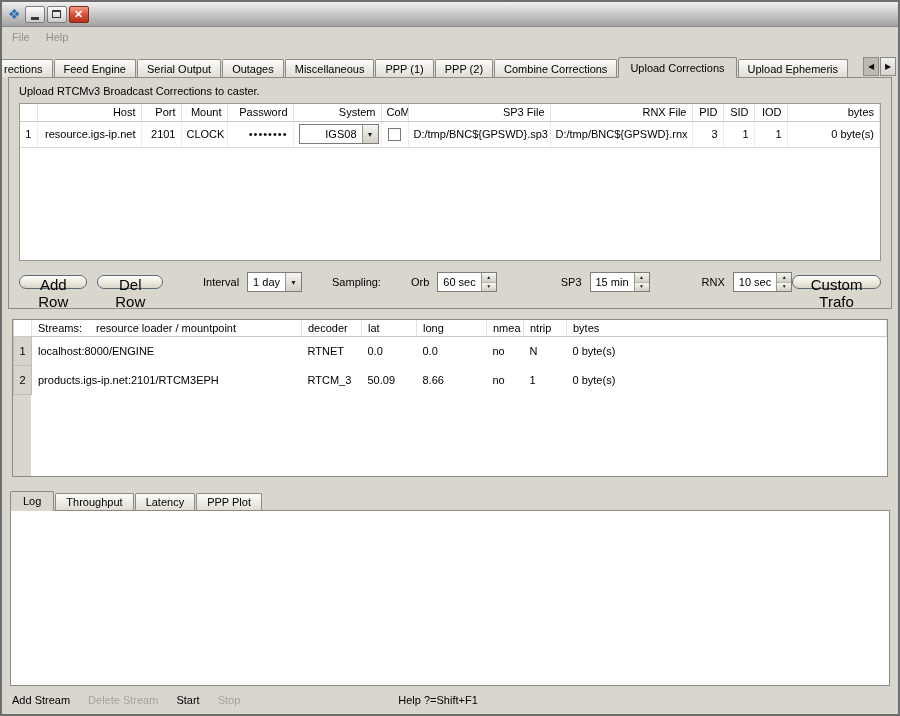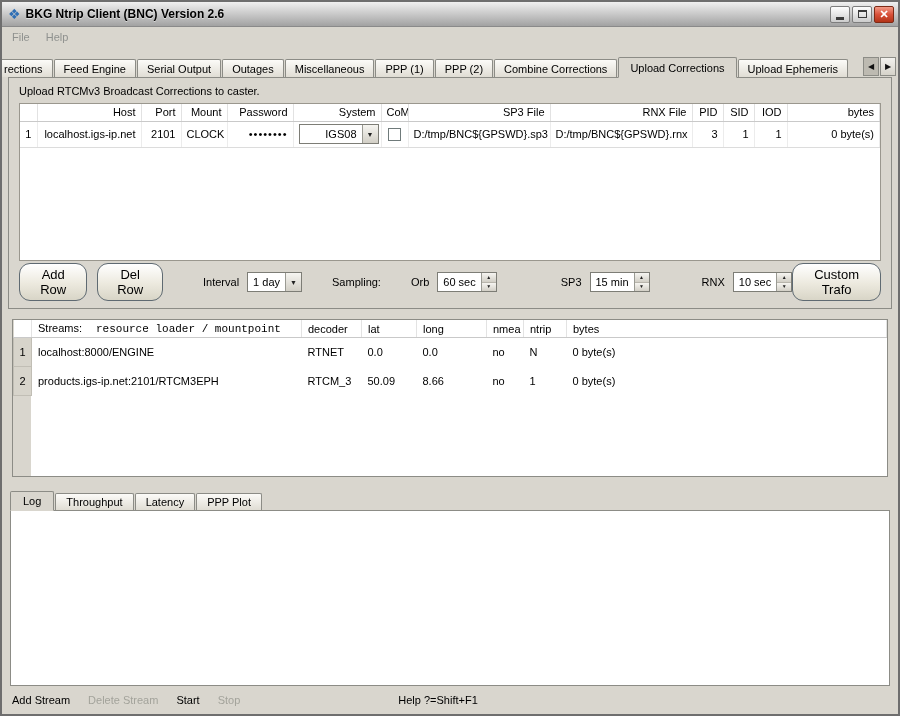--- a/index.html
+++ b/index.html
@@ -86,22 +86,22 @@
   .spin-btns { width:15px; align-self:stretch; flex:none; display:flex; flex-direction:column; border-left:1px solid #9a9a93; }
   .spin-btns span {
     flex:1; background:linear-gradient(180deg,#f6f5f1,#d2cfc6); color:#222;
     font-size:5px; line-height:5px; display:flex; align-items:center; justify-content:center;
   }
   .spin-btns span:first-child { border-bottom:1px solid #b8b5ac; }
   .checkbox { display:inline-block; width:13px; height:13px; background:#fff; border:1px solid #6f7a7a; vertical-align:middle; }
   
   .controls { display:flex; align-items:center; margin-top:9px; height:24px; }
   .btn {
-    font-family:"Liberation Sans", sans-serif; font-size:13px;
-    border:1px solid #5f6a72; border-radius:11px; height:38px; padding:0 12px;
+    font-family:"Liberation Sans", sans-serif; font-size:15px;
+    border:1px solid #5f6a72; border-radius:11px; height:14px; padding:0 12px;
     background:linear-gradient(180deg,#ffffff 0%,#ece9de 55%,#d8d5c7 100%);
     cursor:default;
   }
   .btn + .btn { margin-left:10px; }
   .lbl { white-space:nowrap; }
   .ml40{margin-left:40px;} .ml30{margin-left:30px;} .ml8{margin-left:8px;}
   .ml64{margin-left:64px;} .ml52{margin-left:52px;text-align:right;} .mlauto{margin-left:auto;}
   .w62{width:62px;} .w66{width:66px;} .w80{width:80px;}
   
   .streams-frame {
@@ -110,21 +110,21 @@
   }
   table.streams { border-collapse:collapse; table-layout:fixed; width:100%; }
   table.streams th, table.streams td {
     font-weight:normal; text-align:left; padding:2px 6px; overflow:hidden; white-space:nowrap;
   }
   table.streams thead th { background:#fff; border-right:1px solid #e3e3e3; border-bottom:1px solid #c9c9c9; height:16px; }
   table.streams tbody td { height:29px; background:#fff; }
   table.streams tbody td.sgutter {
     background:#d7d4cb; border:1px solid #c1beb5; text-align:center; padding:2px 1px;
   }
-  .hdr-sub { margin-left:14px;font-family:Liberation Mono, monospace; }
+  .hdr-sub { margin-left:14px; }
   
   .btabstrip { flex:none; margin:13px 0 0 8px; height:20px; display:flex; align-items:flex-end; position:relative; z-index:2; }
   .btab {
     border:1px solid #8c8c86; border-bottom:none; border-radius:2px 2px 0 0;
     background:linear-gradient(180deg,#fcfbf8,#e0ddd4); padding:2px 10px; margin-right:1px; cursor:default;
   }
   .btab.active { background:#d9d6ce; border-bottom:1px solid #d9d6ce; margin-bottom:-1px; padding:3px 12px; position:relative; z-index:3; }
   .log-box { flex:1; margin:0 8px; border:1px solid #8c8c86; background:#fff; }
   
   .footer { flex:none; height:28px; display:flex; align-items:center; padding:0 10px; }
@@ -132,21 +132,20 @@
   .foot.disabled { color:#a3a39b; }
   .foot-help { margin-left:140px;text-align:right; }
 </style>
 </head>
 <body>
 
 <div class="window">
 
   <div class="titlebar">
     <span class="app-icon">❖</span>
-    <span class="title-text">BKG Ntrip Client (BNC) Version 2.6</span>
     <span class="win-buttons">
       <span class="winbtn">
           <span class="glyph-min"></span>
         </span>
       <span class="winbtn">
           <span class="glyph-max"></span>
         </span>
       <span class="winbtn close">✕</span>
     </span>
   </div>
@@ -206,21 +205,21 @@
             <th>RNX File</th>
             <th>PID</th>
             <th>SID</th>
             <th>IOD</th>
             <th>bytes</th>
           </tr>
         </thead>
         <tbody>
           <tr>
             <td class="gutter-cell">1</td>
-            <td>localhost.igs-ip.net</td>
+            <td>resource.igs-ip.net</td>
             <td>2101</td>
             <td>CLOCK</td>
             <td class="pw">••••••••</td>
             <td>
               <span class="combo w80">
                 <span class="combo-text">IGS08</span>
                 <span class="combo-btn">▼</span>
               </span>
             </td>
             <td style="text-align:center">

